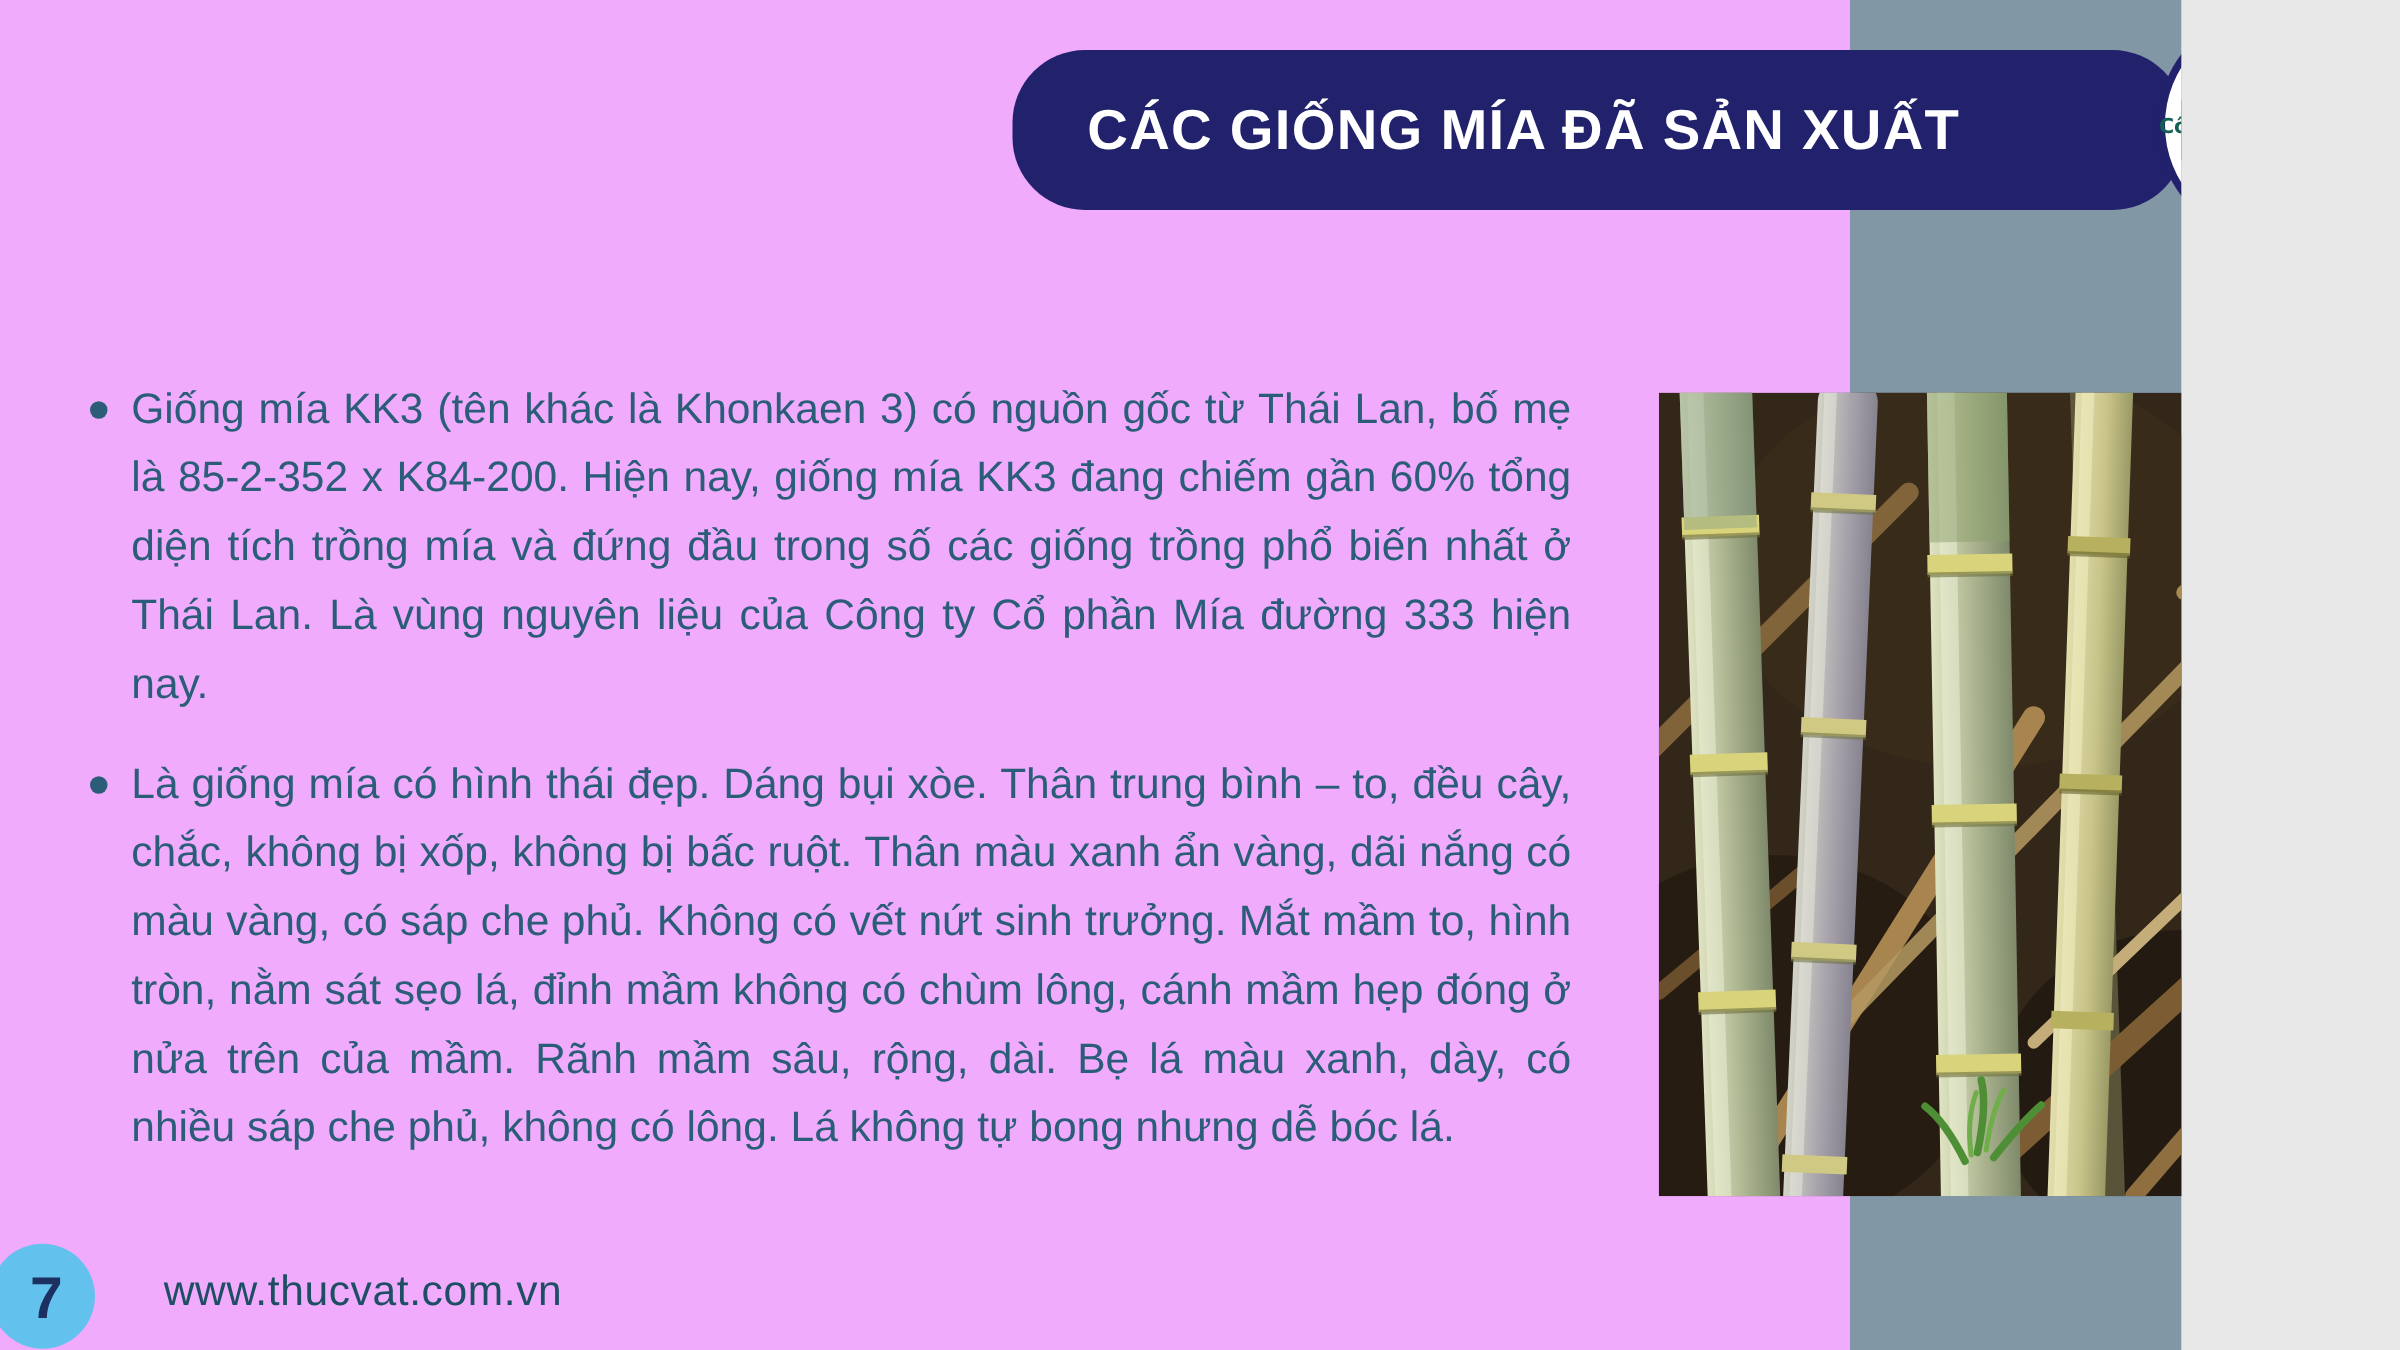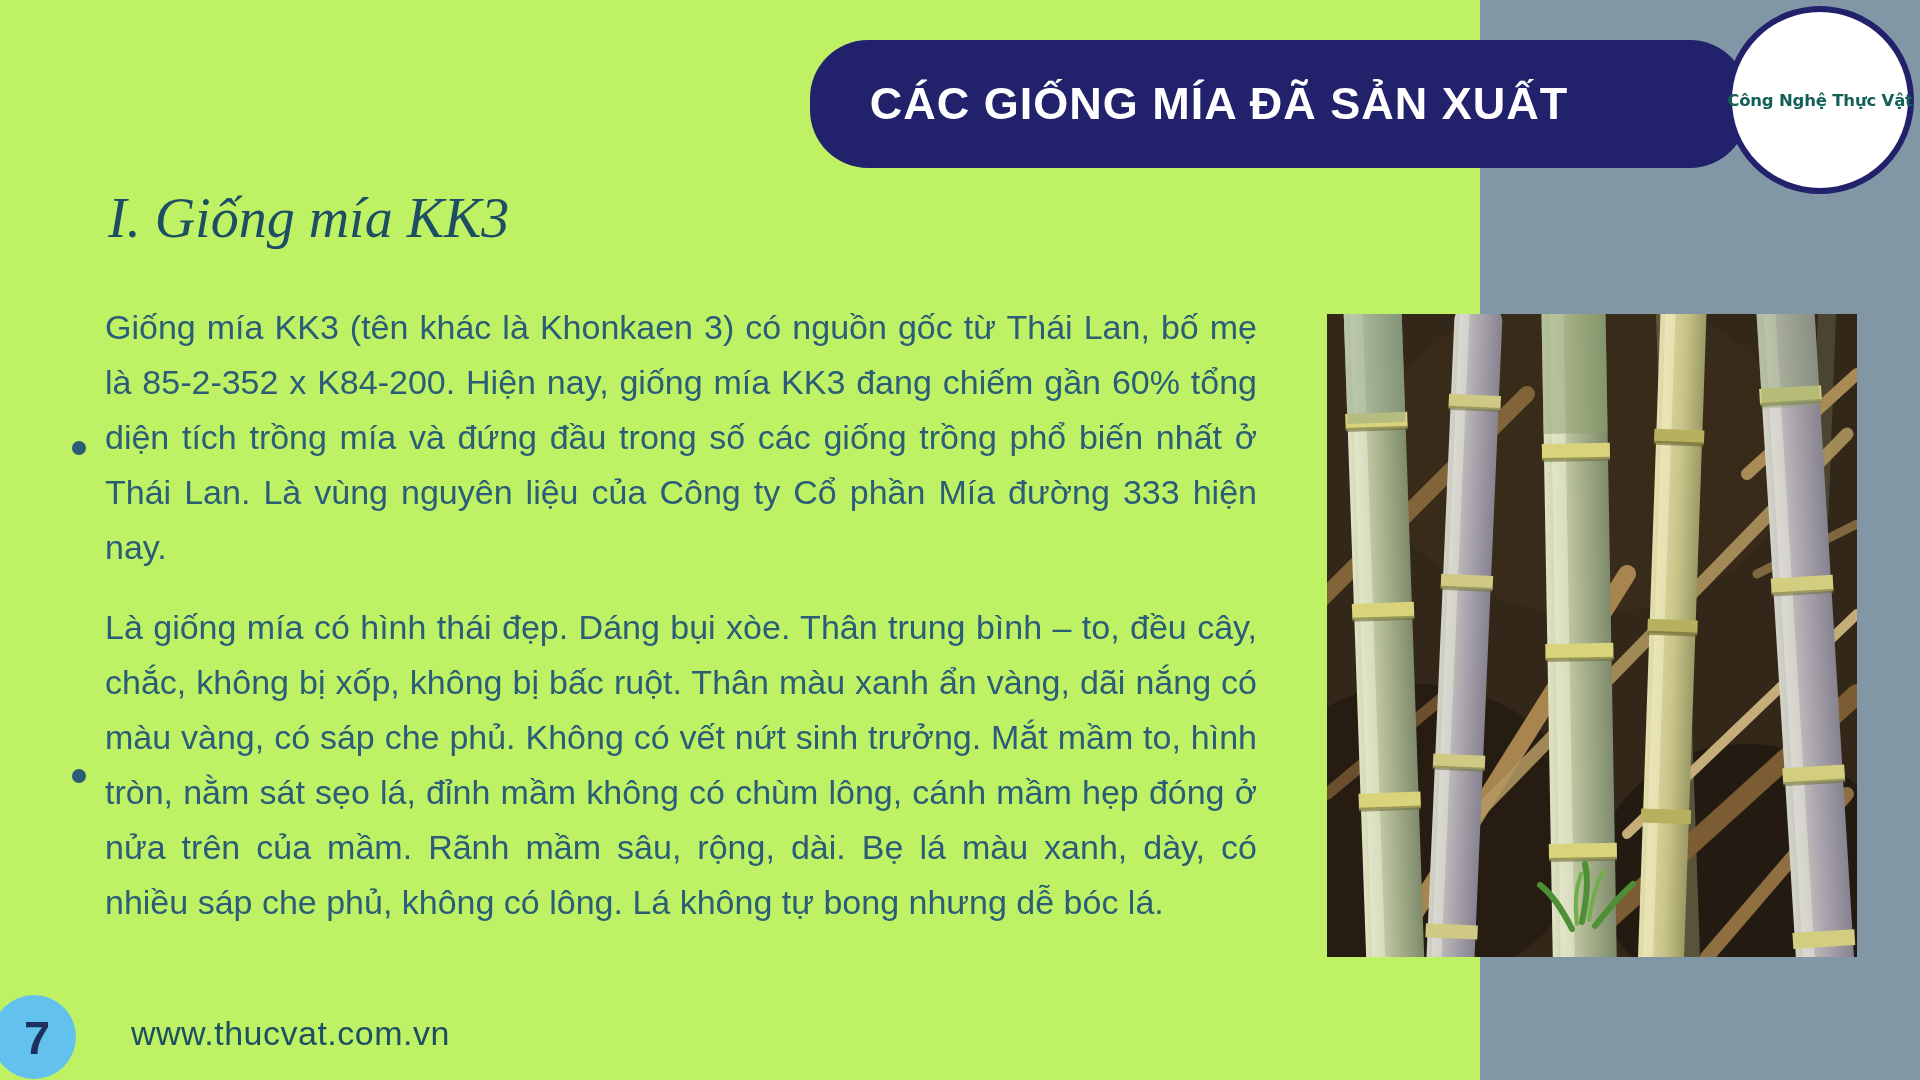--- a/index.html
+++ b/index.html
@@ -1,17 +1,17 @@
 <!DOCTYPE html>
 <html><head>
 <meta charset="utf-8">
 <style>
   html,body{margin:0;padding:0;background:#e8e8e8;}
   .slide{
-    position:relative;width:1920px;height:1080px;background:#bef264;
+    position:relative;width:1745px;height:1080px;background:#f0abfc;
     overflow:hidden;font-family:"Liberation Sans",sans-serif;
   }
   
   .side-band{position:absolute;left:1480px;top:0;width:440px;height:1080px;background:#8297a6;z-index:0;}
   
   .photo{position:absolute;left:1327px;top:314px;width:530px;height:643px;z-index:1;overflow:hidden;}
   .photo svg{display:block;width:100%;height:100%;}
   
   .banner{
     position:absolute;left:810px;top:40px;width:938px;height:128px;background:#22216b;
@@ -32,21 +32,21 @@
     margin-top:1px;color:#156056;font-weight:bold;font-size:16.5px;letter-spacing:-0.2px;
     font-family:"DejaVu Sans",sans-serif;white-space:nowrap;
   }
   
   .section-title{
     position:absolute;left:108px;top:186px;font-family:"Liberation Serif",serif;
     font-style:italic;font-size:56px;color:#1d4e63;z-index:2;white-space:nowrap;
   }
   
   .content{position:absolute;left:72px;top:300px;width:1185px;z-index:2;}
-  .bullet-item{display:flex;margin-bottom:25px;align-items:center;}
+  .bullet-item{display:flex;margin-bottom:25px;}
   .bullet-dot{
     flex:0 0 14px;width:14px;height:14px;border-radius:50%;background:#2b5d78;
     margin-top:21px;margin-right:19px;
   }
   .bullet-text{
     flex:1;color:#2b5d78;font-size:34px;line-height:55px;text-align:justify;margin:0;
   }
   
   .page-circle{
     position:absolute;left:-8px;top:995px;width:84px;height:84px;border-radius:50%;
@@ -209,21 +209,20 @@
         <ellipse cx="61" cy="14" rx="9" ry="13" fill="#8ccd44"></ellipse>
         <ellipse cx="81" cy="22" rx="13" ry="8" fill="#a2d23e" transform="rotate(40 81 22)"></ellipse>
         <ellipse cx="97" cy="37" rx="13" ry="8" fill="#6db33f" transform="rotate(15 97 37)"></ellipse>
         <ellipse cx="91" cy="53" rx="11" ry="7" fill="#8ccd44" transform="rotate(25 91 53)"></ellipse>
         <ellipse cx="27" cy="57" rx="11" ry="7" fill="#a2d23e" transform="rotate(25 27 57)"></ellipse>
       </g>
     </svg>
     <div class="logo-text">Công Nghệ Thực Vật</div>
   </div>
 
-  <div class="section-title">I. Giống mía KK3</div>
 
   <div class="content">
     <div class="bullet-item">
       <span class="bullet-dot"></span>
       <p class="bullet-text">Giống mía KK3 (tên khác là Khonkaen 3) có nguồn gốc từ Thái Lan, bố mẹ là 85-2-352 x K84-200. Hiện nay, giống mía KK3 đang chiếm gần 60% tổng diện tích trồng mía và đứng đầu trong số các giống trồng phổ biến nhất ở Thái Lan. Là vùng nguyên liệu của Công ty Cổ phần Mía đường 333 hiện nay.</p>
     </div>
     <div class="bullet-item">
       <span class="bullet-dot"></span>
       <p class="bullet-text">Là giống mía có hình thái đẹp. Dáng bụi xòe. Thân trung bình – to, đều cây, chắc, không bị xốp, không bị bấc ruột. Thân màu xanh ẩn vàng, dãi nắng có màu vàng, có sáp che phủ. Không có vết nứt sinh trưởng. Mắt mầm to, hình tròn, nằm sát sẹo lá, đỉnh mầm không có chùm lông, cánh mầm hẹp đóng ở nửa trên của mầm. Rãnh mầm sâu, rộng, dài. Bẹ lá màu xanh, dày, có nhiều sáp che phủ, không có lông. Lá không tự bong nhưng dễ bóc lá.</p>
     </div>

